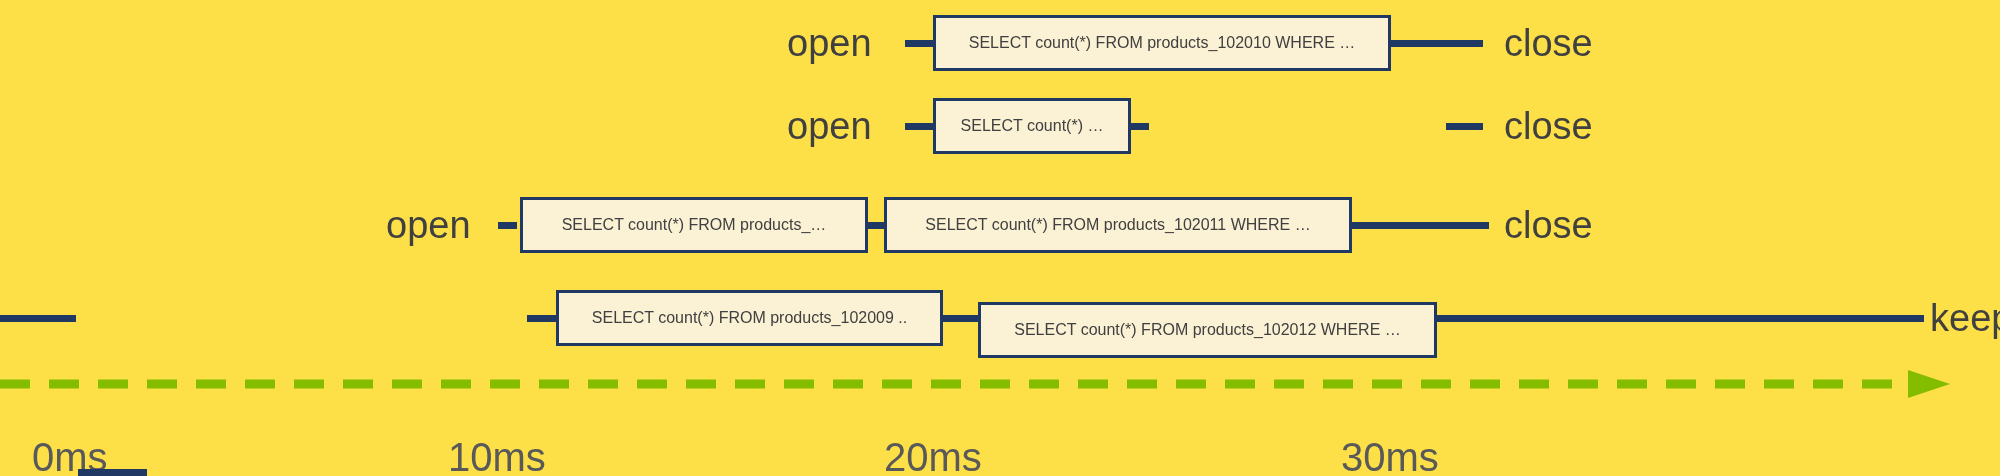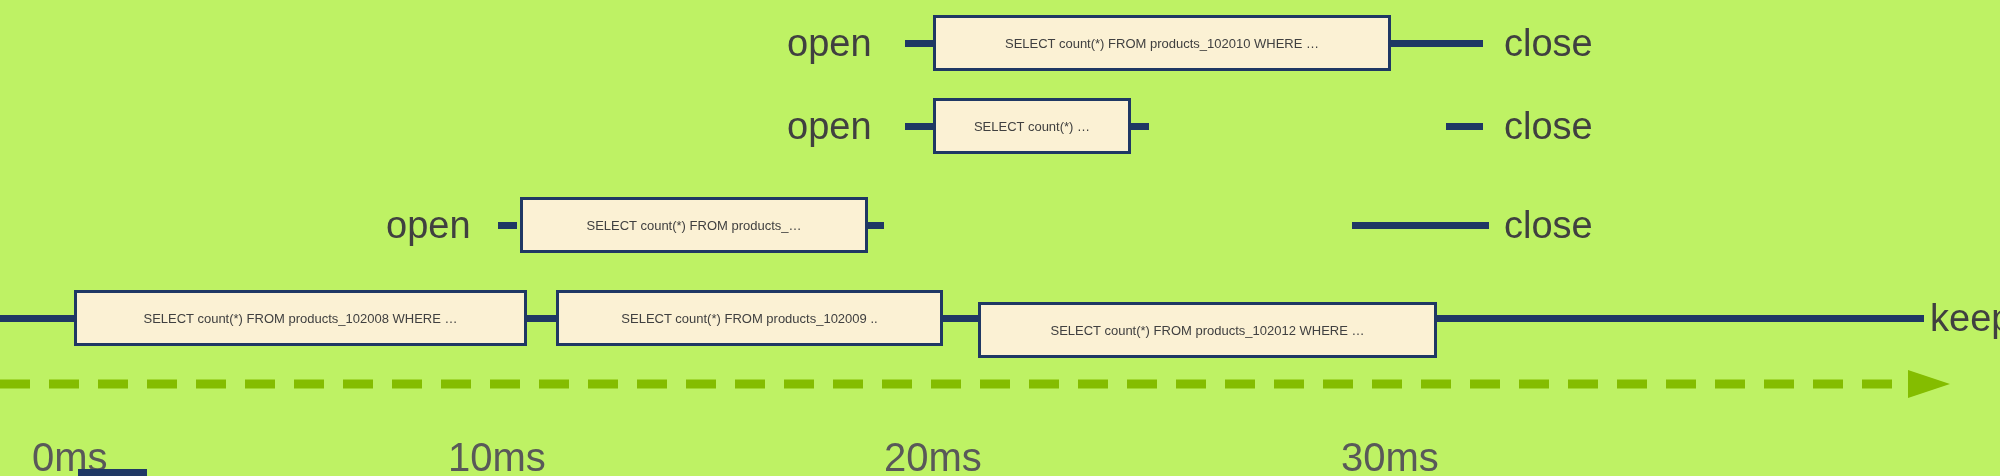--- a/index.html
+++ b/index.html
@@ -3,42 +3,42 @@
 <meta charset="utf-8">
 <style>
   * { margin: 0; padding: 0; box-sizing: border-box; }
   html, body { background: #ffffff; }
   body { font-family: "Liberation Sans", sans-serif; }
 
   .canvas {
     position: relative;
     width: 2000px;
     height: 476px;
-    background: #bef264;
+    background: #fde047;
     overflow: hidden;
   }
 
   
   .hline {
     position: absolute;
     height: 7px;
     background: var(--connection-line, #1f3864);
   }
 
   
   .qbox {
     position: absolute;
     height: 56px;
     background: var(--box-fill, #fbf1d4);
     border: 3px solid var(--box-border, #1f3864);
     display: flex;
     align-items: center;
     justify-content: center;
     text-align: center;
-    font-size: 13px;
+    font-size: 16px;
     color: var(--label-text, #404040);
     padding: 0 10px;
     white-space: nowrap;
     overflow: hidden;
   }
 
   
   .edge-label {
     position: absolute;
     font-size: 38px;
@@ -82,25 +82,25 @@
   <div class="hline" style="left:905px; top:123px; width:28px;"></div>
   <div class="qbox" style="left:933px; top:98px; width:198px;">SELECT count(*) …</div>
   <div class="hline" style="left:1131px; top:123px; width:18px;"></div>
   <div class="hline" style="left:1446px; top:123px; width:37px;"></div>
   <div class="edge-label" style="left:1504px; top:103px;">close</div>
 
   <div class="edge-label" style="left:386px; top:202px;">open</div>
   <div class="hline" style="left:498px; top:222px; width:19px;"></div>
   <div class="qbox" style="left:520px; top:197px; width:348px;">SELECT count(*) FROM products_…</div>
   <div class="hline" style="left:865px; top:222px; width:19px;"></div>
+  <div class="qbox" style="left:884px; top:197px; width:468px;">SELECT count(*) FROM products_102011 WHERE …</div>
   <div class="hline" style="left:1352px; top:222px; width:137px;"></div>
   <div class="edge-label" style="left:1504px; top:202px;">close</div>
 
   <div class="hline" style="left:0; top:315px; width:76px;"></div>
-  <div class="qbox" style="left:74px; top:290px; width:453px;">SELECT count(*) FROM products_102008 WHERE …</div>
   <div class="hline" style="left:527px; top:315px; width:29px;"></div>
   <div class="qbox" style="left:556px; top:290px; width:387px;">SELECT count(*) FROM products_102009 ..</div>
   <div class="hline" style="left:943px; top:315px; width:35px;"></div>
   <div class="qbox" style="left:978px; top:302px; width:459px;">SELECT count(*) FROM products_102012 WHERE …</div>
   <div class="hline" style="left:1437px; top:315px; width:487px;"></div>
   <div class="edge-label" style="left:1930px; top:295px;">keep</div>
 
   <svg class="axis-svg" width="2000" height="40">
     <line x1="0" y1="20" x2="1908" y2="20" style="stroke: var(--arrow-green, #84bd00); stroke-width: 9; stroke-dasharray: 30 19;"></line>
     <polygon points="1908,6 1950,20 1908,34" style="fill: var(--arrow-green, #84bd00);"></polygon>

